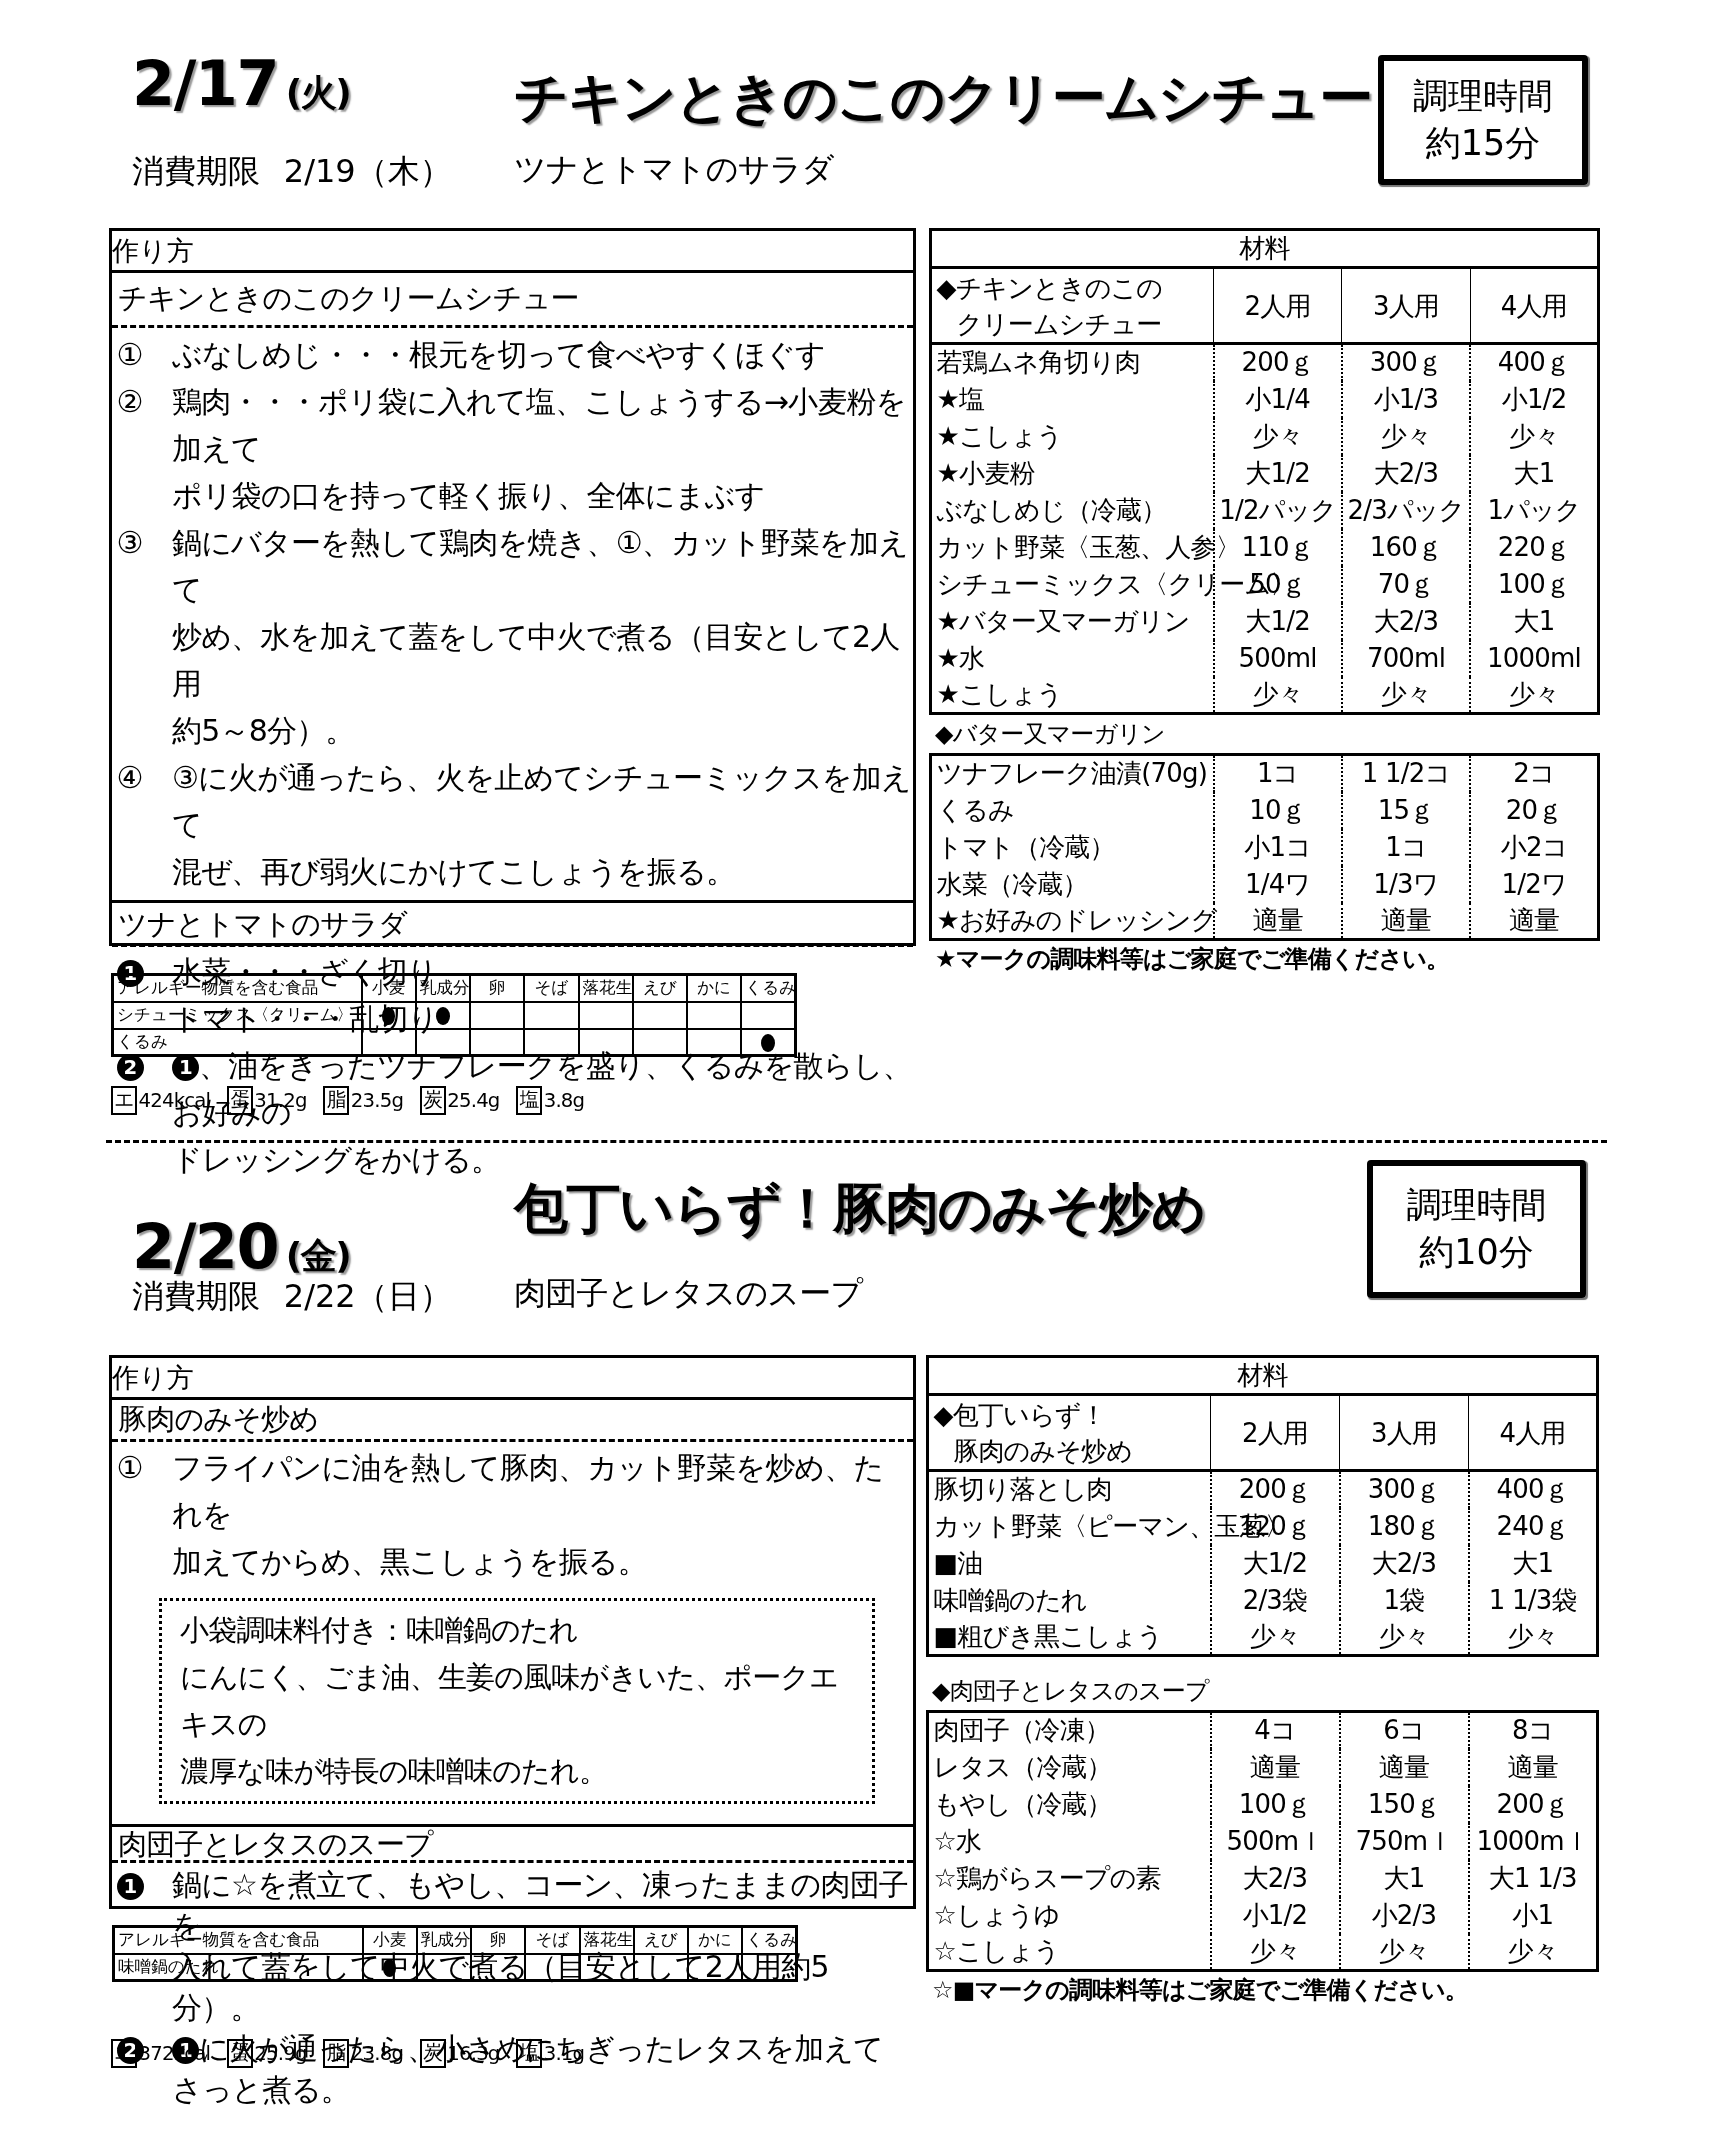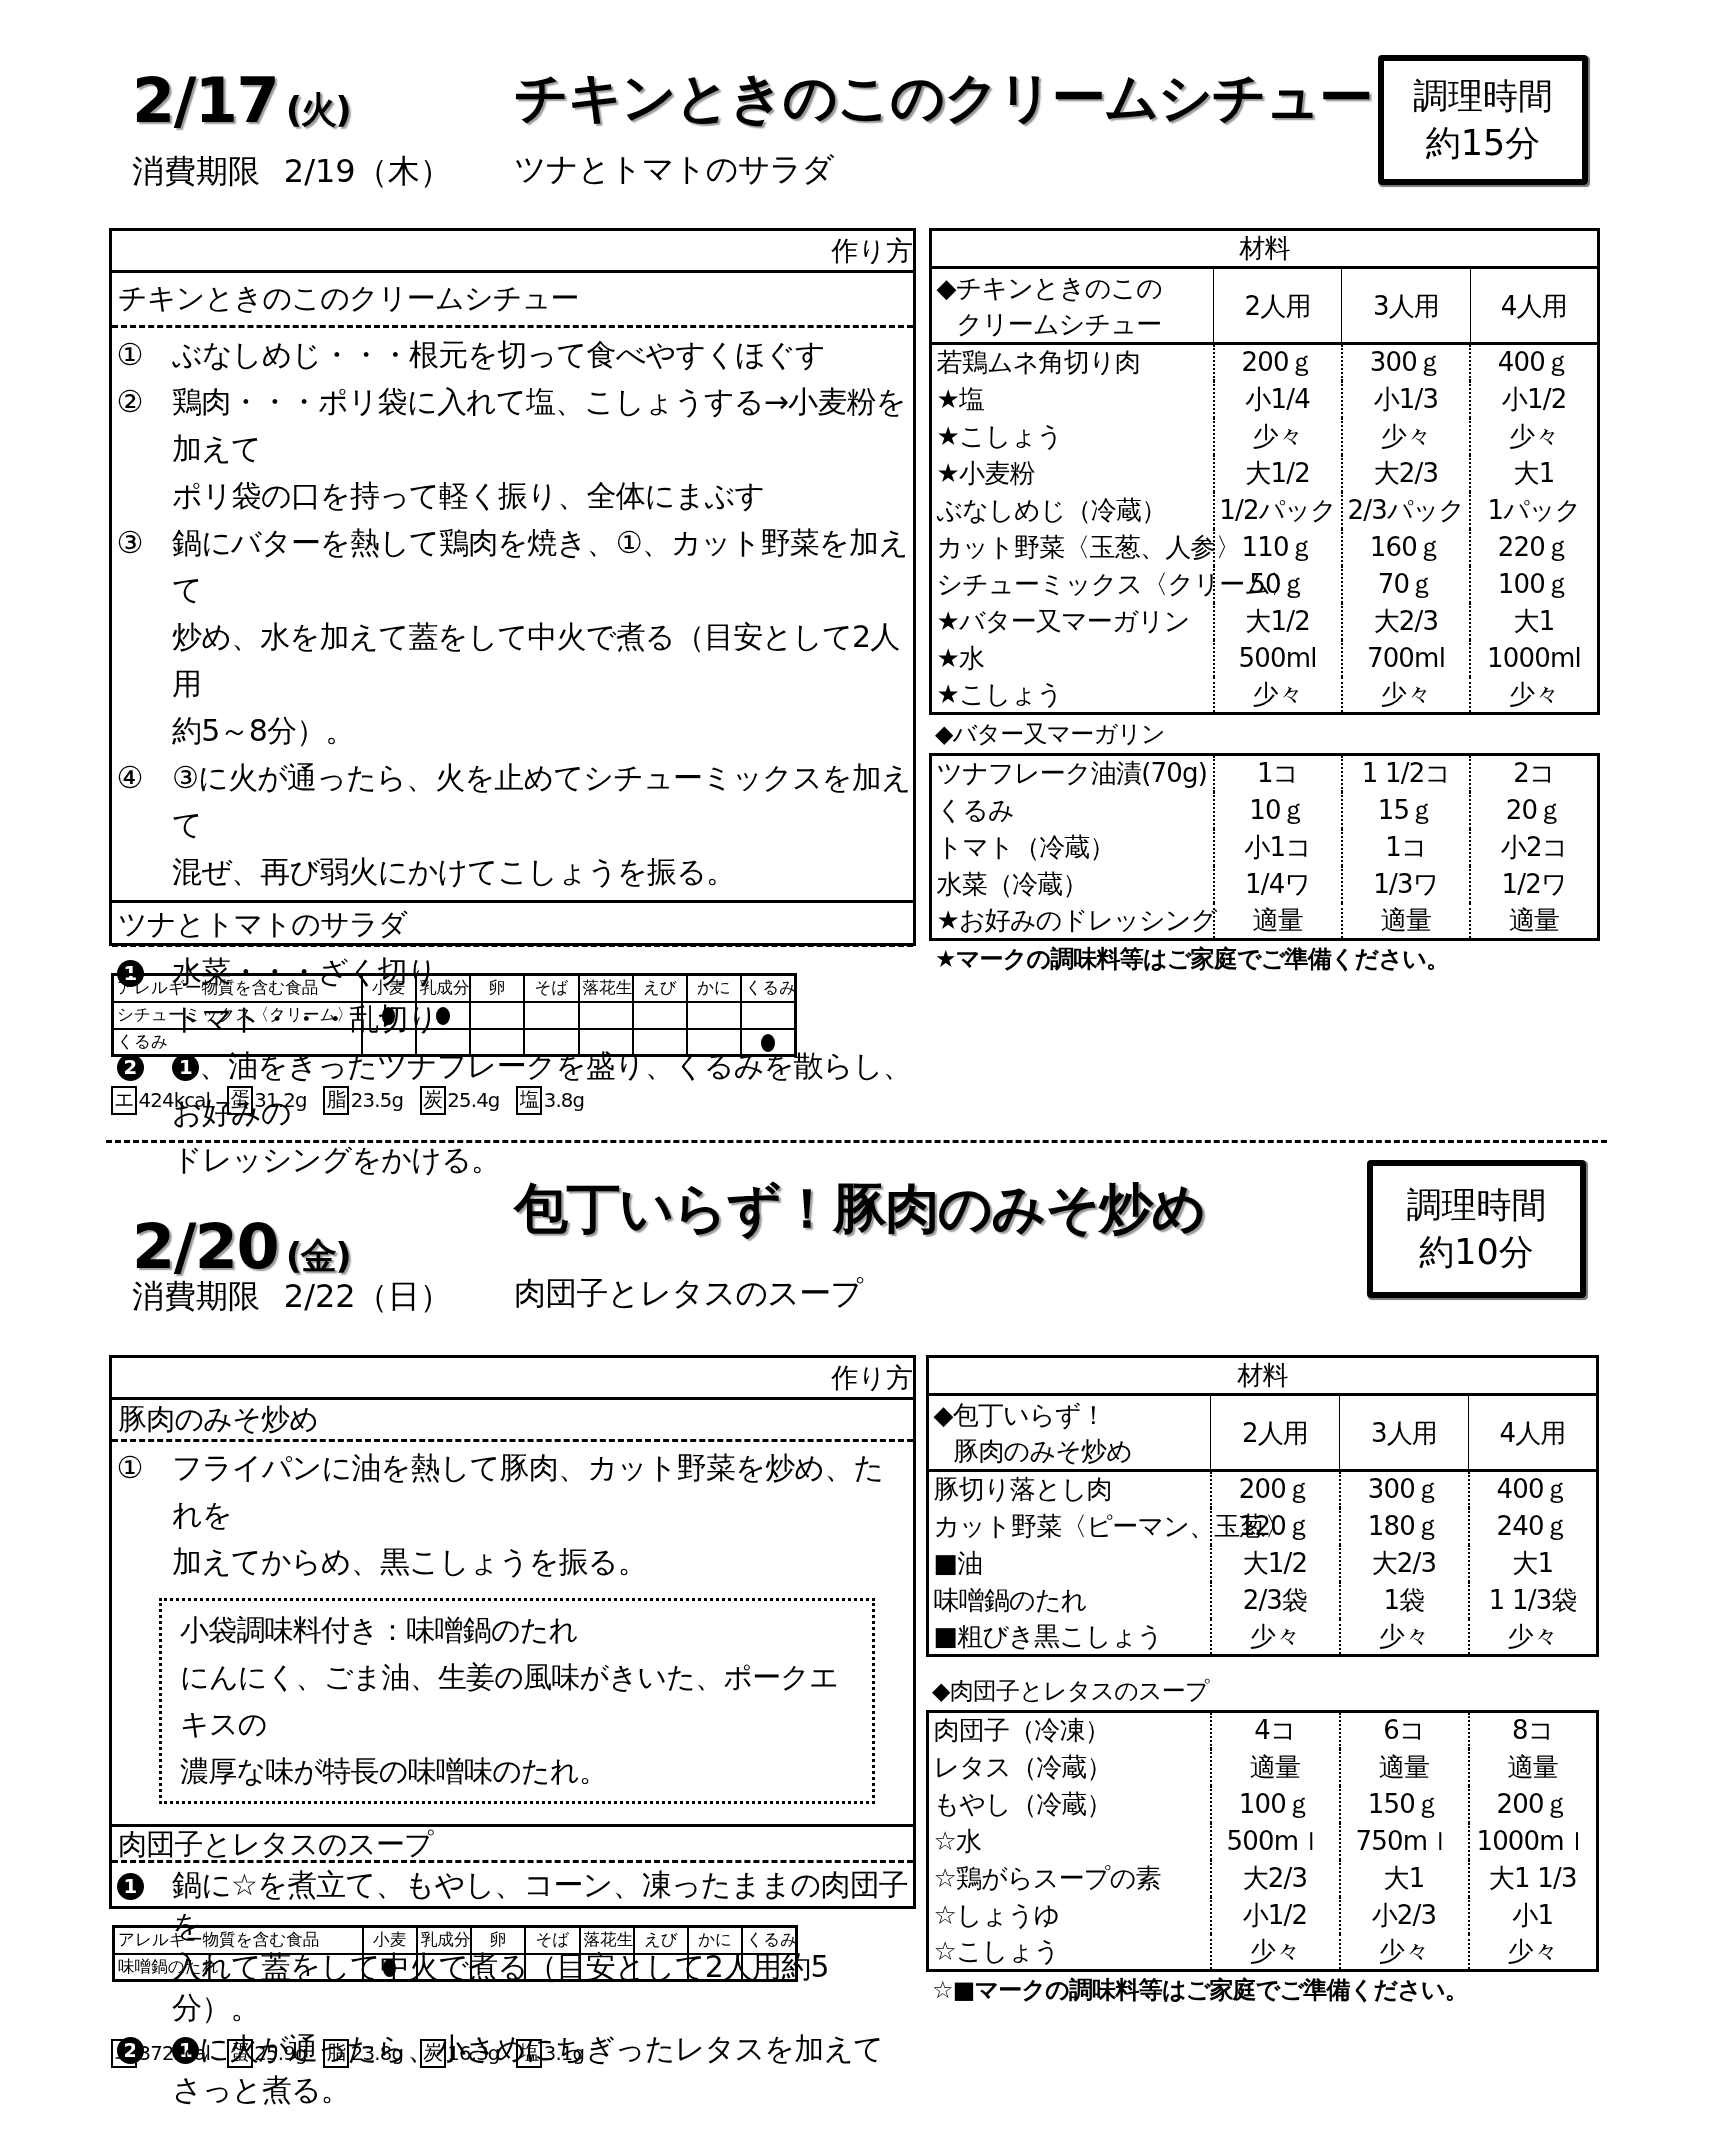--- a/index.html
+++ b/index.html
@@ -11,21 +11,21 @@
   
   .date { font-family: "DejaVu Sans", sans-serif; font-weight: bold; font-size: 62px; letter-spacing: -1.5px; white-space: nowrap; text-shadow: 2.3px 2.3px 1.5px #999; }
   .date .dow { font-size: 36px; font-weight: bold; margin-left: 7.6px; }
   .title { font-family: "DejaVu Sans", sans-serif; font-weight: bold; font-size: 54px; letter-spacing: -1.5px; white-space: nowrap; text-shadow: 2.3px 2.3px 1.5px #999; }
   .expiry { font-size: 32px; white-space: nowrap; }
   .side-dish { font-size: 32px; white-space: nowrap; letter-spacing: -0.8px; }
   .timebox { border: 6px solid #000; border-radius: 4px; display: flex; flex-direction: column; align-items: center; justify-content: center; font-size: 35px; line-height: 1.35; text-align: center; box-shadow: 1.5px 1.5px 0.8px #777; }
 
   
   .steps { border: 3.8px solid #000; background: #fff; }
-  .steps .hdr { height: 42px; border-bottom: 3.8px solid #000; font-size: 27px; text-align: right; line-height: 39px; }
+  .steps .hdr { height: 42px; border-bottom: 3.8px solid #000; font-size: 27px; text-align: left; line-height: 39px; }
   .steps .sub { font-size: 29px; padding-left: 6px; border-bottom: 3.8px dashed #000; letter-spacing: -0.8px; }
   .steps .sub.solidtop { border-top: 3.8px solid #000; }
   .step-row { display: flex; font-size: 30px; line-height: 47px; letter-spacing: -0.8px; }
   .step-row .num { width: 60px; flex: none; padding-left: 4.5px; }
   .step-row .txt { flex: 1; }
   .num-black { display: inline-block; width: 27px; height: 27px; border-radius: 50%; background: #000; color: #fff; font-size: 19.7px; line-height: 27px; text-align: center; font-weight: bold; vertical-align: middle; }
   .note-box { border: 3px dotted #000; margin: 13.6px 38px 13.6px 47px; padding: 6px 18px; font-size: 29px; line-height: 47px; letter-spacing: -0.8px; }
 
   
   table { border-collapse: collapse; }
@@ -48,21 +48,21 @@
   .nutrition { display: flex; align-items: center; gap: 0; font-size: 19.7px; white-space: nowrap; letter-spacing: -0.8px; }
   .nut-item { display: flex; align-items: center; margin-right: 16.6px; }
   .nut-key { display: inline-block; border: 2.3px solid #000; width: 26px; height: 29px; text-align: center; line-height: 24px; font-size: 19.7px; margin-right: 1.5px; }
 
   .separator { height: 0; border-top: 3.8px dashed #000; }
 </style>
 </head>
 <body>
 
 <section>
-  <div class="abs date" style="left:132px; top:64px;">
+  <div class="abs date" style="left:132px; top:47px;">
     <span>2/17</span><span class="dow">(火)</span>
   </div>
   <div class="abs title" style="left:514px; top:62px;">チキンときのこのクリームシチュー</div>
   <div class="abs expiry" style="left:132px; top:150px;">
     <span>消費期限</span>
     <span style="margin-left:13.6px;">2/19（木）</span>
   </div>
   <div class="abs side-dish" style="left:514px; top:148px;">ツナとトマトのサラダ</div>
   <div class="abs timebox" style="left:1378px; top:55px; width:210px; height:130px;">
     <div>調理時間</div>

